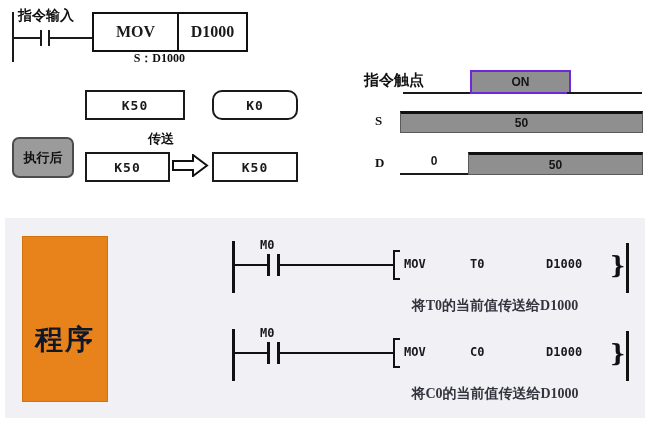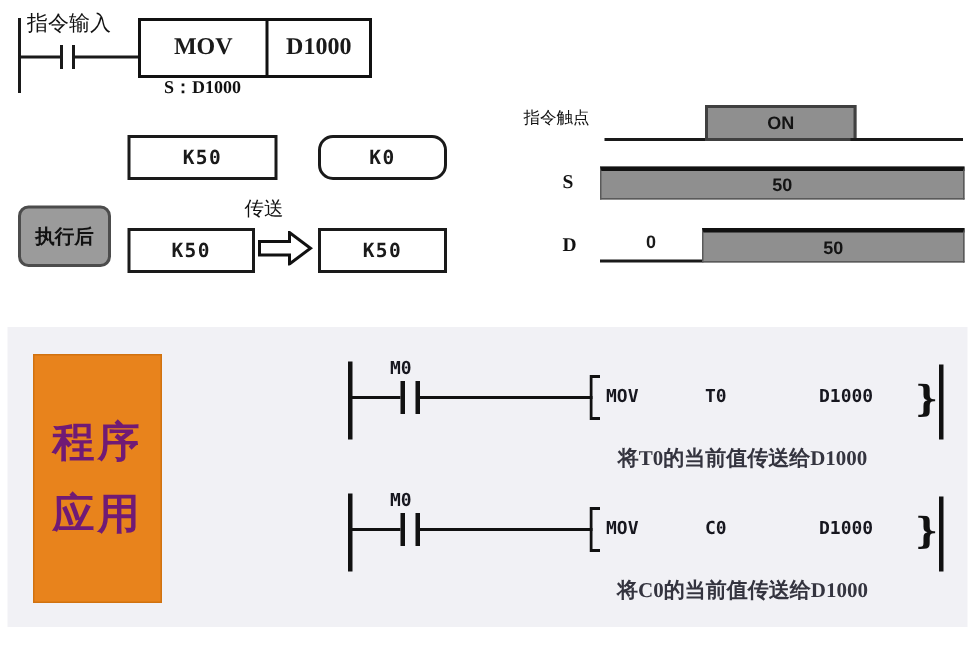--- a/index.html
+++ b/index.html
@@ -10,21 +10,21 @@
   .abs{position:absolute;}
   .hline{position:absolute;background:#1a1a1a;height:2px;}
   .vline{position:absolute;background:#1a1a1a;width:3px;}
 
   
   .instr-table{position:absolute;left:92px;top:12px;display:flex;border:2px solid #111;}
   .instr-cell{height:36px;display:flex;align-items:center;justify-content:center;
     font-family:"Liberation Serif",serif;font-weight:bold;font-size:16px;background:#fff;}
   .instr-cell+.instr-cell{border-left:2px solid #111;}
 
-  .cjk-label{font-weight:normal;font-size:14px;color:#111;}
+  .cjk-label{font-weight:bold;font-size:14px;color:#111;}
 
   .gray-btn{position:absolute;left:12px;width:58px;height:37px;background:#9b9b9b;
     border:2px solid #4c4c4c;border-radius:7px;display:flex;align-items:center;justify-content:center;
     font-size:13px;font-weight:bold;color:#111;}
 
   .reg-label{position:absolute;font-family:"Liberation Serif",serif;font-size:12px;color:#111;
     text-align:center;font-weight:600;}
   .val-box{position:absolute;height:26px;background:#fff;border:2px solid #1a1a1a;
     display:flex;align-items:center;justify-content:center;
     font-family:"DejaVu Sans Mono",monospace;font-size:13px;font-weight:600;letter-spacing:1px;}
@@ -32,21 +32,21 @@
   
   .tbar{position:absolute;background:#8f8f8f;border:1px solid #5a5a5a;border-top:3px solid #111;
     display:flex;align-items:center;justify-content:center;font-size:12px;font-weight:bold;color:#141414;}
   .tim-label{position:absolute;font-family:"Liberation Serif",serif;font-weight:bold;font-size:13px;color:#111;}
 
   
   #panel{position:absolute;left:5px;top:218px;width:640px;height:200px;background:#f1f1f5;}
   #badge{position:absolute;left:22px;top:236px;width:84px;height:164px;background:#e8831c;
     border:1px solid #d1720f;display:flex;flex-direction:column;align-items:center;justify-content:center;
     gap:10px;}
-  #badge span{font-size:28px;color:#701a75;letter-spacing:2px;font-weight:600;}
+  #badge span{font-size:28px;color:#0f172a;letter-spacing:2px;font-weight:600;margin-top:42px;}
 
   .rung{position:absolute;left:0;width:650px;height:88px;}
   .rung .lrail{position:absolute;left:232px;top:4px;width:3px;height:52px;background:#111;}
   .rung .rrail{position:absolute;left:626px;top:6px;width:3px;height:50px;background:#111;}
   .rung .wire{position:absolute;top:27px;background:#111;height:2px;}
   .rung .cbar{position:absolute;top:17px;width:3px;height:22px;background:#111;}
   .rung .mono{position:absolute;font-family:"DejaVu Sans Mono",monospace;font-weight:bold;
     font-size:12px;color:#17171f;}
   .rung .close-brace{position:absolute;left:610px;top:14px;font-family:"DejaVu Serif",serif;
     font-size:24px;color:#111;font-weight:bold;}
@@ -63,50 +63,49 @@
   <div class="hline" style="left:13px;top:37px;width:27px;"></div>
   <div class="abs" style="left:40px;top:30px;width:2px;height:16px;background:#1a1a1a;"></div>
   <div class="abs" style="left:48px;top:30px;width:2px;height:16px;background:#1a1a1a;"></div>
   <div class="hline" style="left:50px;top:37px;width:42px;"></div>
 
   <div class="instr-table">
     <div class="instr-cell" style="width:83px;">MOV</div>
     <div class="instr-cell" style="width:67px;">D1000</div>
   </div>
 
-  <div class="reg-label" style="left:85px;top:50px;width:100px;">S：D1000</div>
+  <div class="reg-label" style="left:85px;top:50px;width:100px;text-align:right;">S：D1000</div>
   <div class="val-box" style="left:85px;top:90px;width:96px;">K50</div>
   <div class="val-box" style="left:212px;top:90px;width:82px;border-radius:10px;">K0</div>
 
   <div class="gray-btn" style="top:137px;font-family:Liberation Serif, serif;">执行后</div>
-  <div class="abs cjk-label" style="left:163px;top:130px;font-size:13px;">传送</div>
+  <div class="abs cjk-label" style="left:148px;top:130px;font-size:13px;">传送</div>
   <div class="val-box" style="left:85px;top:152px;width:81px;">K50</div>
   <div class="val-box" style="left:212px;top:152px;width:82px;">K50</div>
   <svg class="abs" style="left:172px;top:154px;" width="37" height="23" viewBox="0 0 37 23">
     <polygon points="1,7 21,7 21,1 35,11.5 21,22 21,16 1,16" fill="#ffffff" stroke="#111111" stroke-width="2"></polygon>
   </svg>
 
-  <div class="abs cjk-label" style="left:349px;top:71px;font-size:11px;">指令触点</div>
+  <div class="abs cjk-label" style="left:364px;top:71px;font-size:15px;">指令触点</div>
   <div class="hline" style="left:403px;top:92px;width:67px;"></div>
-  <div class="tbar" style="left:470px;top:70px;width:97px;height:20px;border:2px solid #404040;">ON</div>
+  <div class="tbar" style="left:470px;top:70px;width:97px;height:20px;border:2px solid #6d28d9;">ON</div>
   <div class="hline" style="left:567px;top:92px;width:75px;"></div>
 
   <div class="tim-label" style="left:375px;top:113px;">S</div>
   <div class="tbar" style="left:400px;top:111px;width:241px;height:18px;">50</div>
 
   <div class="tim-label" style="left:375px;top:155px;">D</div>
   <div class="abs" style="left:400px;top:154px;width:68px;text-align:center;font-size:12px;font-weight:bold;">0</div>
   <div class="hline" style="left:400px;top:173px;width:68px;"></div>
   <div class="tbar" style="left:468px;top:152px;width:173px;height:19px;">50</div>
 
   <div id="panel"></div>
 
   <div id="badge">
     <span>程序</span>
-    <span>应用</span>
   </div>
 
   <div class="rung" style="top:237px;">
     <div class="lrail"></div>
     <div class="wire" style="left:234px;width:33px;"></div>
     <div class="cbar" style="left:267px;"></div>
     <div class="cbar" style="left:277px;"></div>
     <div class="wire" style="left:280px;width:115px;"></div>
     <div class="mono" style="left:260px;top:1px;">M0</div>
     <svg class="abs" style="left:393px;top:13px;" width="8" height="30" viewBox="0 0 8 30">

